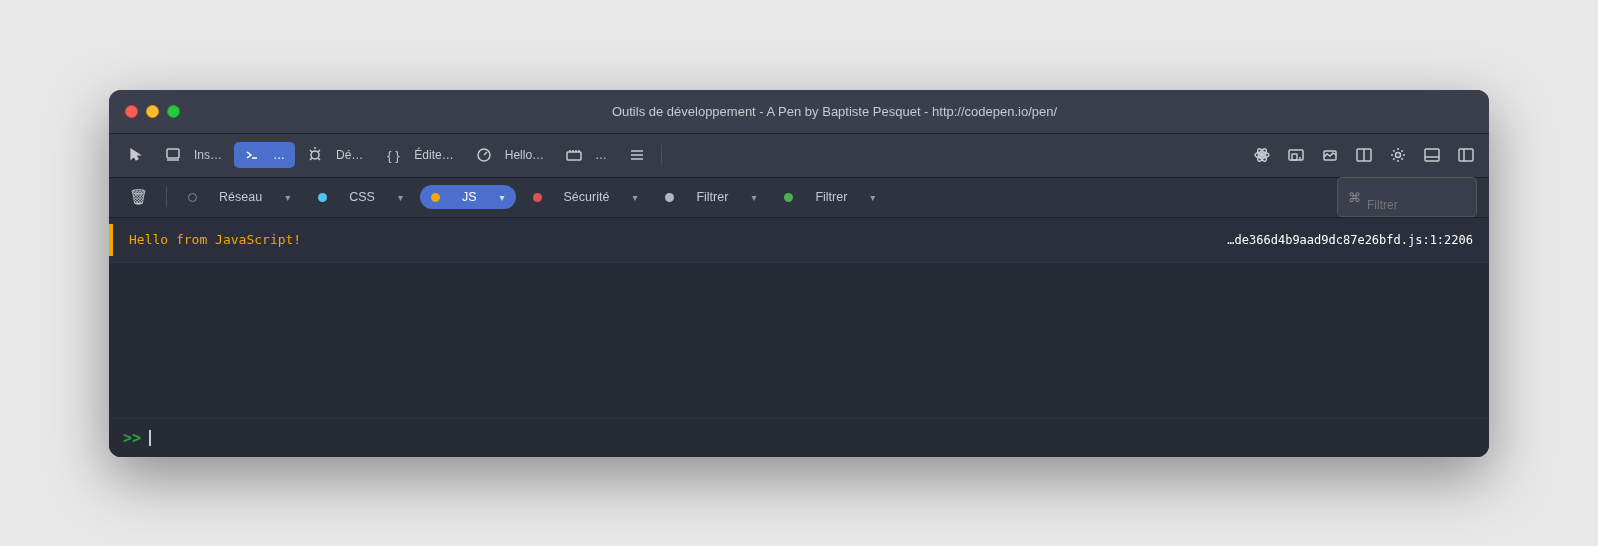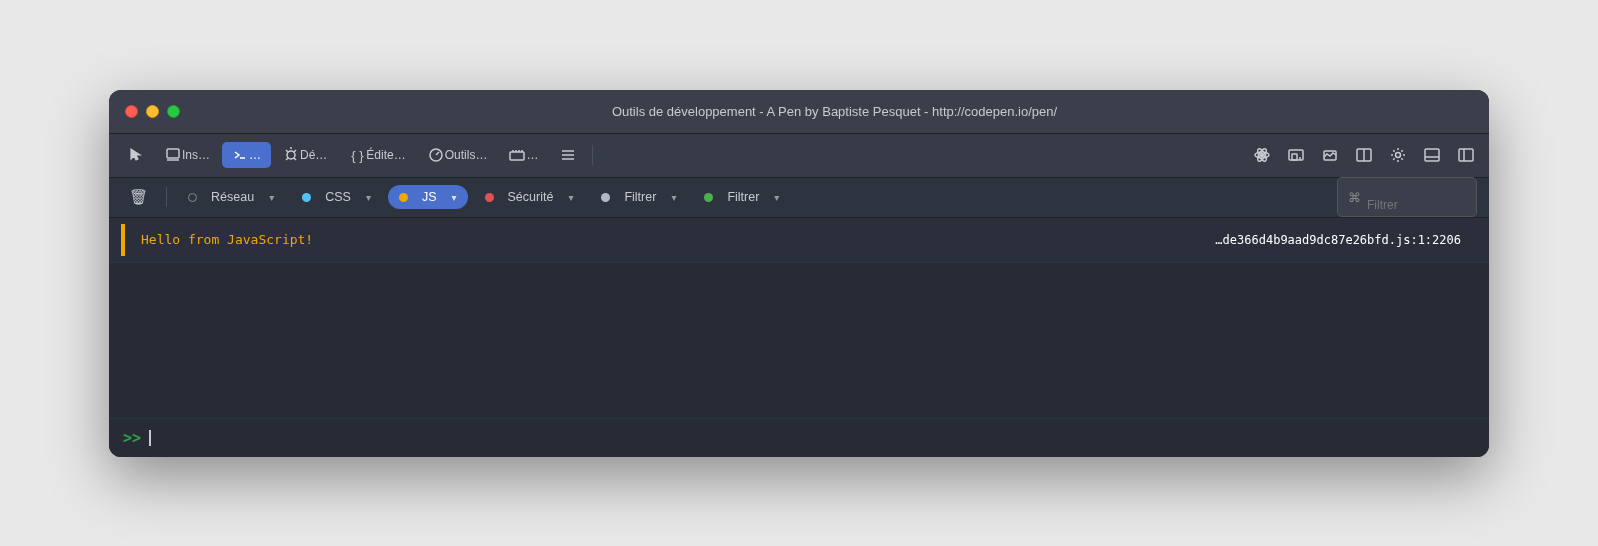--- a/index.html
+++ b/index.html
@@ -62,21 +62,21 @@
       display: flex;
       align-items: center;
       padding: 0 8px;
       gap: 2px;
       border-bottom: 1px solid #1e2129;
     }
 
     .tool-btn {
       display: flex;
       align-items: center;
-      gap: 1px;
+      gap: 13px;
       padding: 5px 10px;
       border-radius: 5px;
       color: #c8cad0;
       font-size: 12px;
       cursor: pointer;
       white-space: nowrap;
       border: none;
       background: transparent;
     }
 
@@ -128,21 +128,21 @@
     .filter-sep {
       width: 1px;
       height: 20px;
       background: #4a4f5c;
       margin: 0 4px;
     }
 
     .filter-chip {
       display: flex;
       align-items: center;
-      gap: 14px;
+      gap: 22px;
       padding: 4px 10px;
       border-radius: 5px;
       border: 1px solid transparent;
       color: #c8cad0;
       font-size: 12.5px;
       cursor: pointer;
       background: transparent;
       white-space: nowrap;
     }
 
@@ -204,21 +204,21 @@
     .console-area {
       background: #272b36;
       min-height: 200px;
       padding: 0;
       position: relative;
     }
 
     .console-log-line {
       display: flex;
       align-items: center;
-      padding: 6px 12px;
+      padding: 6px 0;
       border-bottom: 1px solid #2e3340;
       background: #2a2f3b;
     }
 
     .console-indicator {
       width: 4px;
       height: 100%;
       background: #f0a800;
       min-height: 32px;
       flex-shrink: 0;
@@ -370,21 +370,21 @@
       <span>Édite…</span>
     </button>
 
     <button class="tool-btn">
       <span class="tool-icon">
         <svg class="svg-icon" viewBox="0 0 16 16">
           <circle cx="8" cy="8" r="6" stroke="#c8cad0" fill="none"></circle>
           <path d="M8 8 L11 5" stroke="#c8cad0" stroke-width="1.5"></path>
         </svg>
       </span>
-      <span>Outils…</span>
+      <span>Hello…</span>
     </button>
 
     <button class="tool-btn">
       <span class="tool-icon">
         <svg class="svg-icon" viewBox="0 0 16 16">
           <rect x="1" y="5" width="14" height="8" rx="1" stroke="#c8cad0" fill="none"></rect>
           <line x1="4" y1="5" x2="4" y2="3" stroke="#c8cad0"></line>
           <line x1="7" y1="5" x2="7" y2="3" stroke="#c8cad0"></line>
           <line x1="10" y1="5" x2="10" y2="3" stroke="#c8cad0"></line>
           <line x1="13" y1="5" x2="13" y2="3" stroke="#c8cad0"></line>

